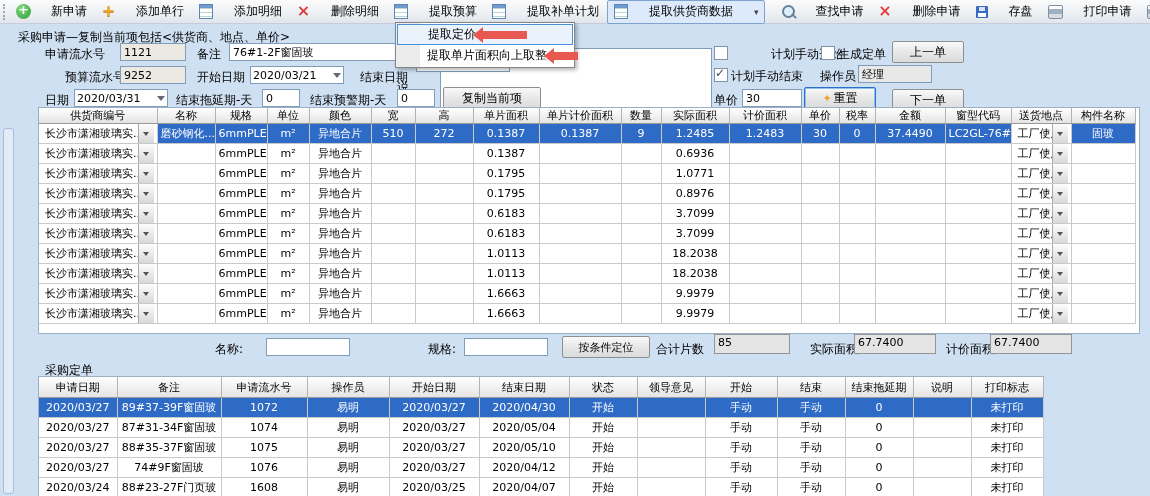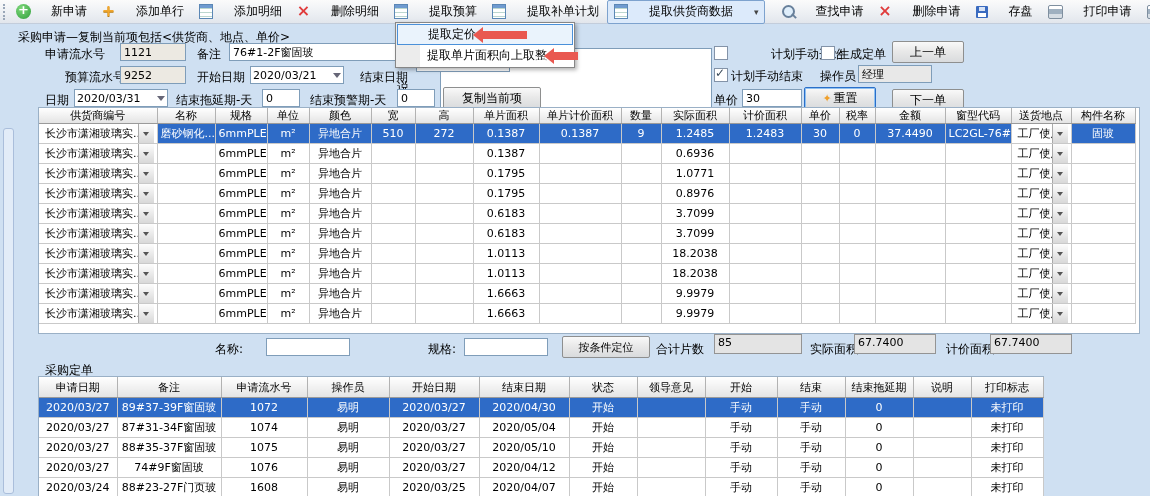--- a/index.html
+++ b/index.html
@@ -588,21 +588,21 @@
         </tbody>
       </table>
     </div>
 
   <span class="lbl" style="left:215px;top:341px;">名称:</span>
   <input class="txt" style="left: 266px; top: 338px; width: 76px;">
   <span class="lbl" style="left:428px;top:341px;">规格:</span>
   <input class="txt" style="left: 464px; top: 338px; width: 76px;">
   <div class="btn" style="left:562px;top:336px;width:86px;height:20px;font-size:11px;">按条件定位</div>
   <span class="lbl" style="left:656px;top:341px;">合计片数</span>
-  <div class="sum" style="left:714px;top:334px;width:88px;height:20px;">85</div>
+  <div class="sum" style="left:714px;top:334px;width:76px;height:20px;">85</div>
   <span class="lbl" style="left:810px;top:341px;">实际面积</span>
   <div class="sum" style="left:854px;top:334px;width:82px;height:20px;">67.7400</div>
   <span class="lbl" style="left:946px;top:341px;">计价面积</span>
   <div class="sum" style="left:990px;top:334px;width:82px;height:20px;">67.7400</div>
 
   <span class="lbl" style="left:45px;top:362px;">采购定单</span>
   <div class="gridbox" style="left:38px;top:376px;width:1004px;height:119px;">
       <table class="grid orders" style="width: 1004px;">
         <colgroup>
           <col style="width: 78px;">

